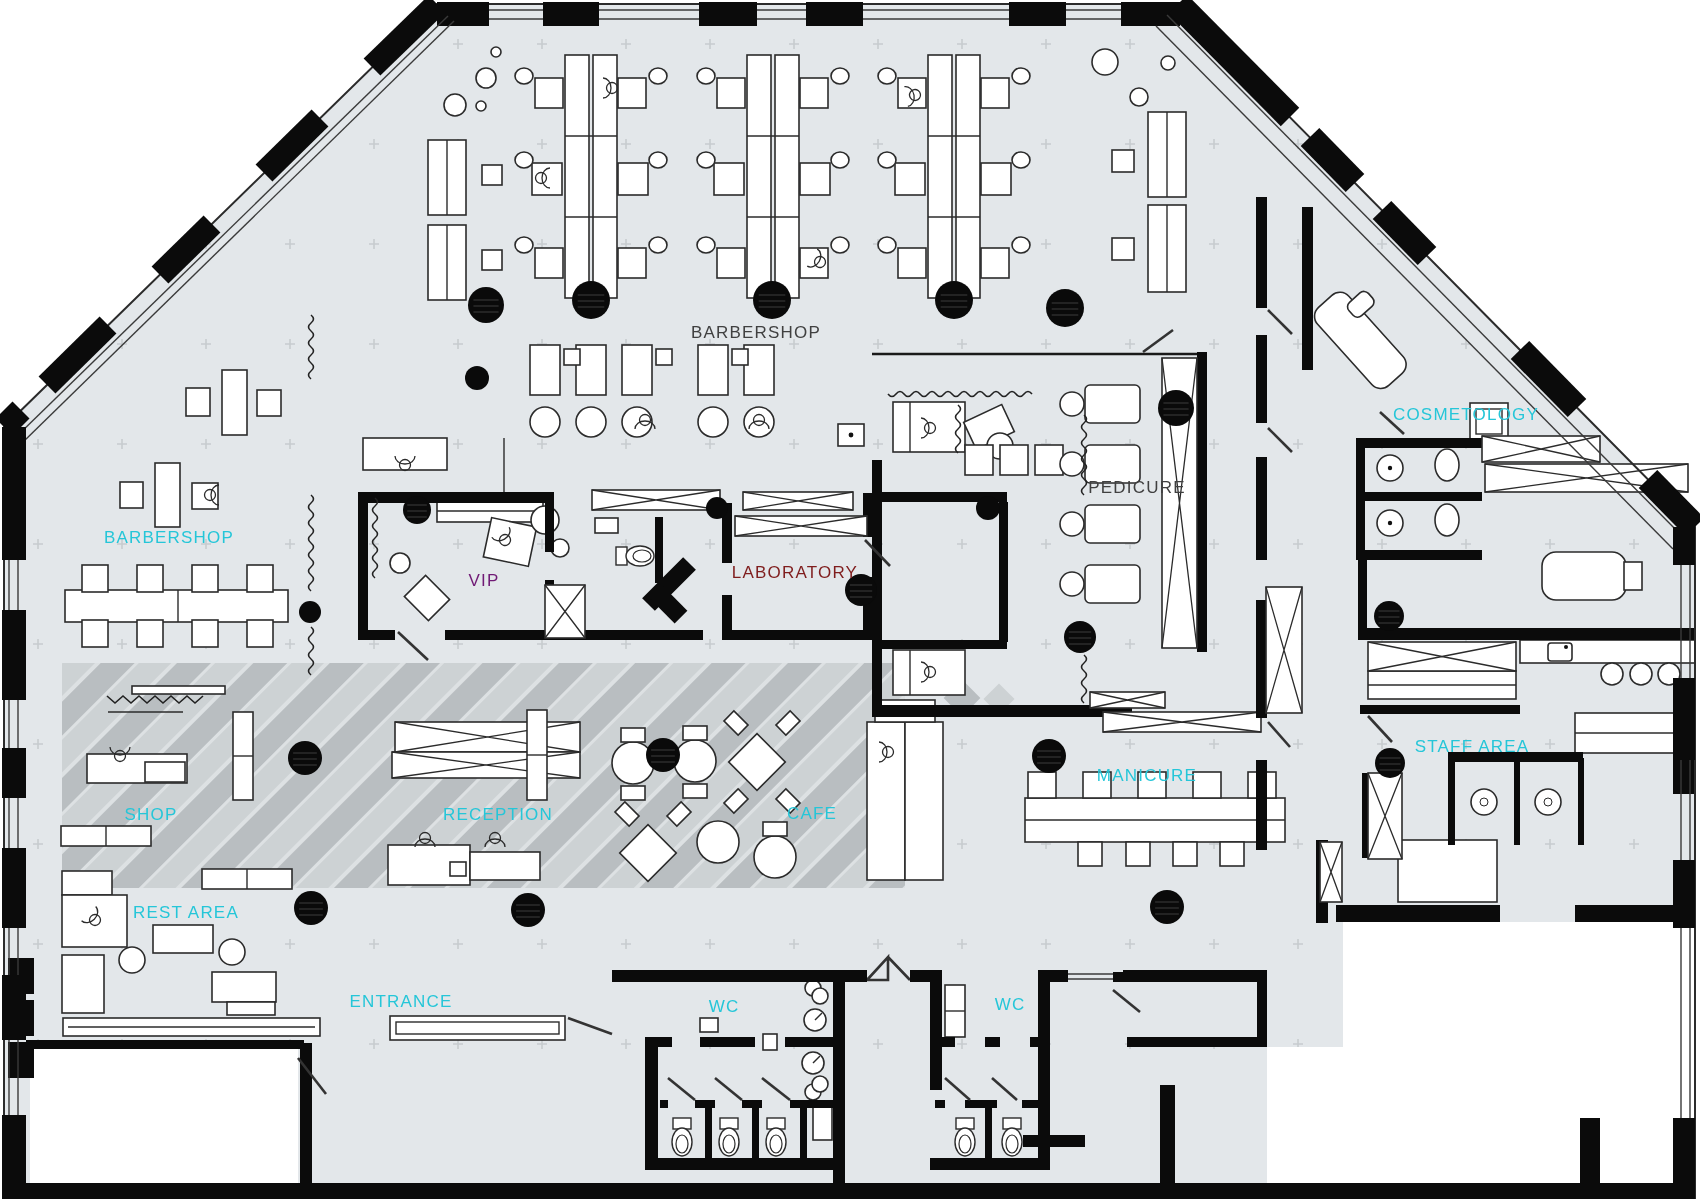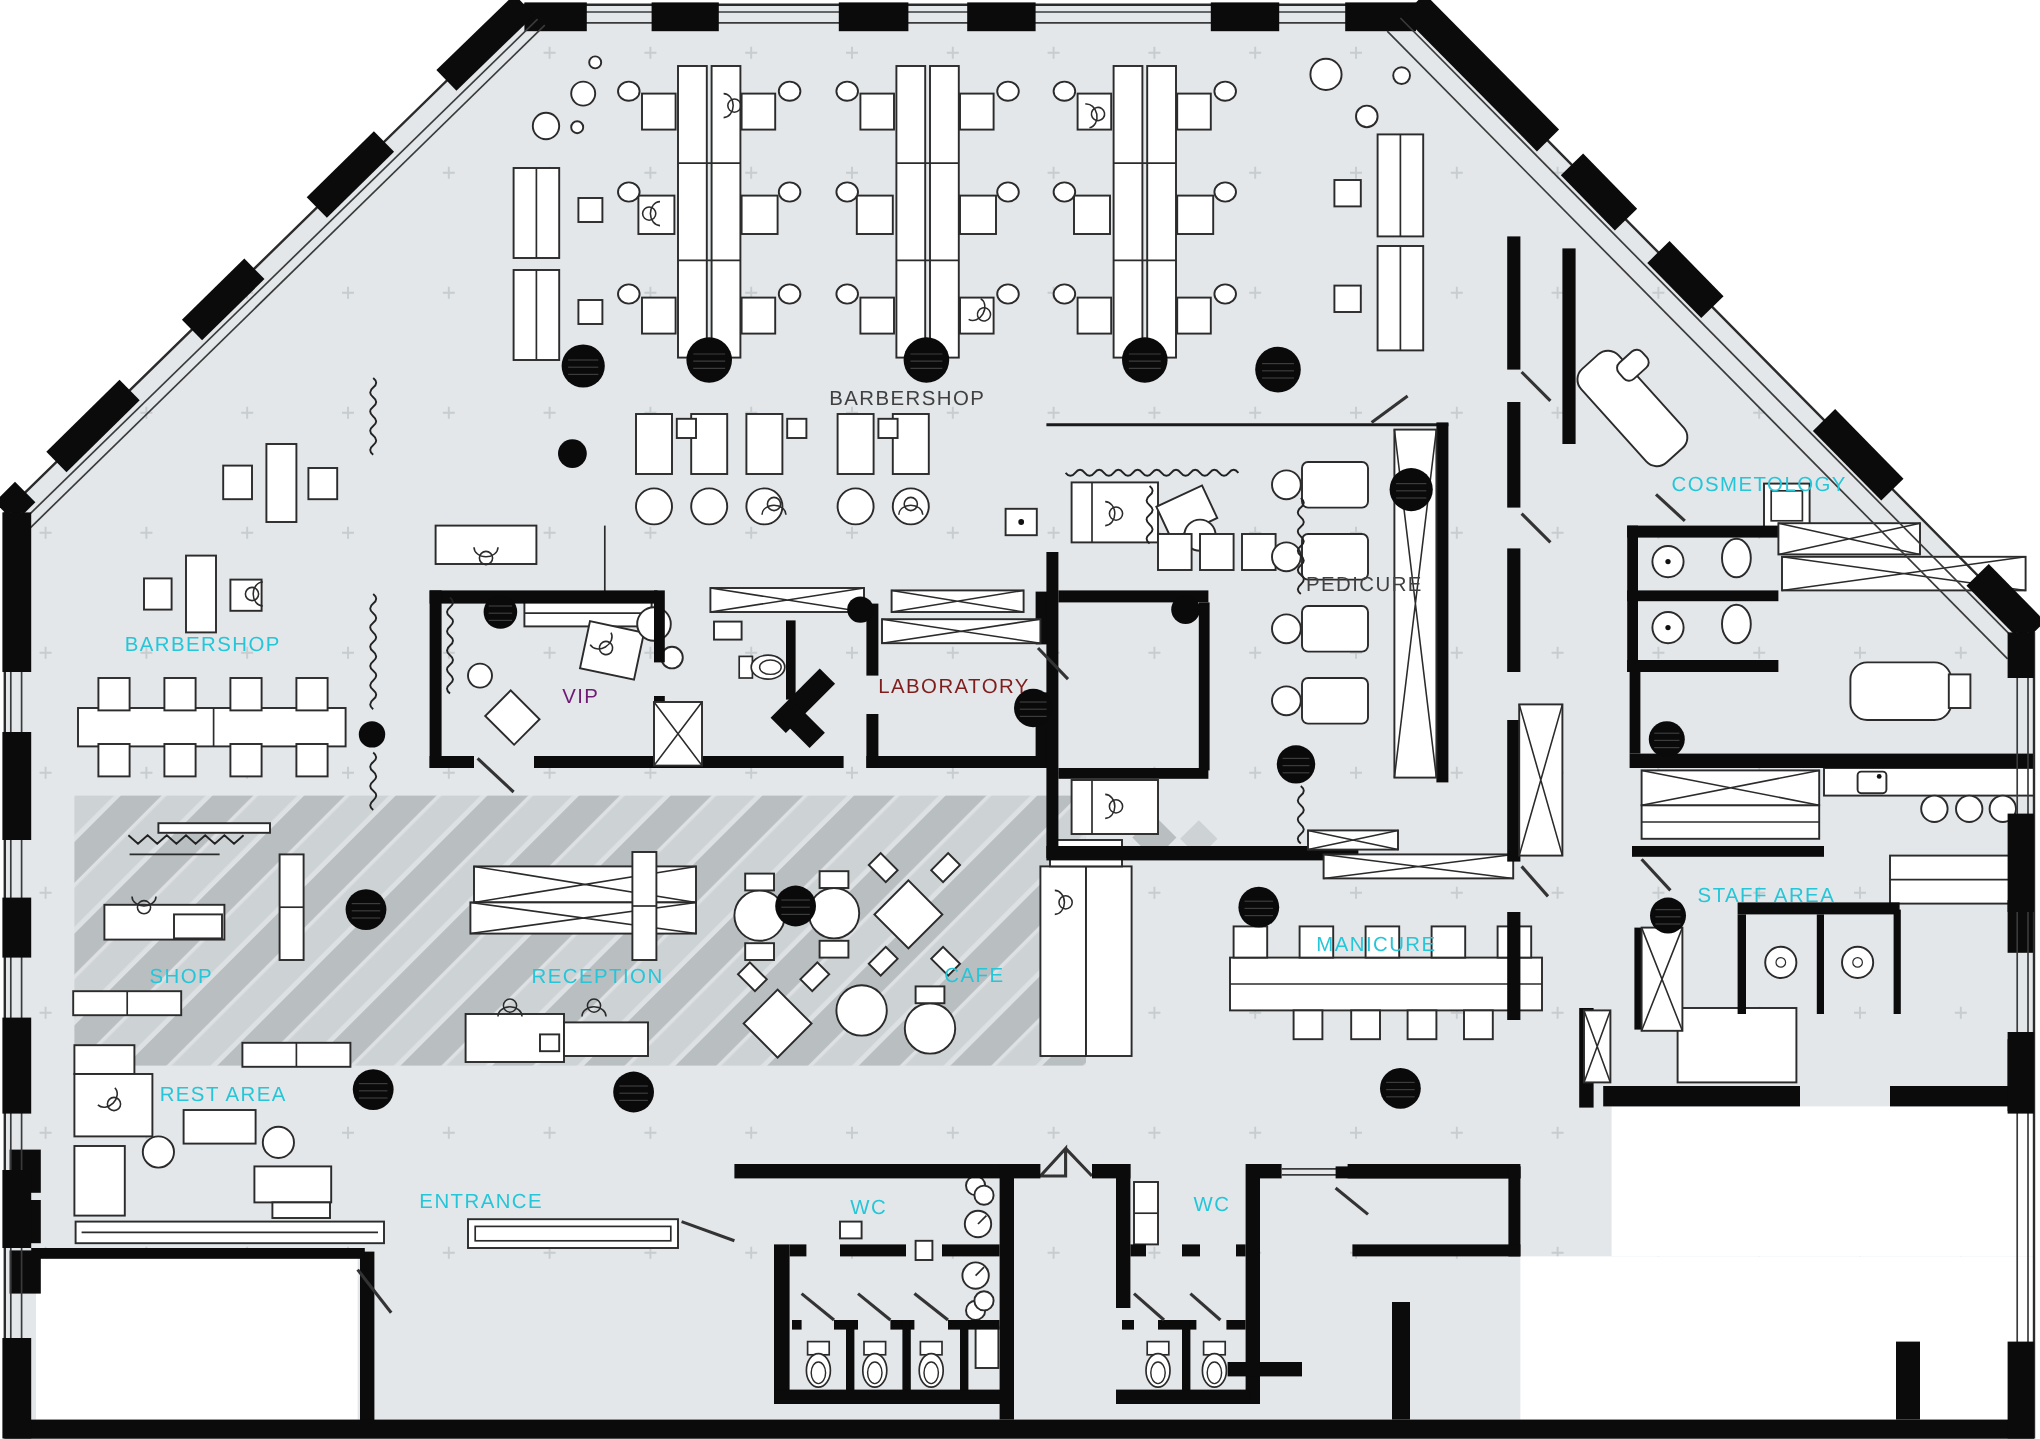--- a/index.html
+++ b/index.html
@@ -604,22 +604,22 @@
         <line x1="1379.5" x2="1400.5" y1="770" y2="770" stroke="#3c3c3c" stroke-width="1"></line>
       </g>
 </svg>
 
 <div id="labels-layer">
       <div class="room-label" style="left: 756px; top: 332px; color: #404040;">BARBERSHOP</div>
       <div class="room-label" style="left: 169px; top: 537px; color: rgb(37, 198, 216);">BARBERSHOP</div>
       <div class="room-label" style="left: 484px; top: 580px; color: #701a75;">VIP</div>
       <div class="room-label" style="left: 795px; top: 572px; color: #7f1d1d;">LABORATORY</div>
       <div class="room-label" style="left: 1137px; top: 487px; color: #404040;">PEDICURE</div>
-      <div class="room-label" style="left: 1466px; top: 404px; color: rgb(37, 198, 216);">COSMETOLOGY</div>
-      <div class="room-label" style="left: 1147px; top: 775px; color: rgb(37, 198, 216); margin-top: 12px;">MANICURE</div>
+      <div class="room-label" style="left: 1466px; top: 414px; color: rgb(37, 198, 216);">COSMETOLOGY</div>
+      <div class="room-label" style="left: 1147px; top: 775px; color: rgb(37, 198, 216);">MANICURE</div>
       <div class="room-label" style="left: 151px; top: 814px; color: rgb(37, 198, 216);">SHOP</div>
       <div class="room-label" style="left: 498px; top: 814px; color: rgb(37, 198, 216); text-align: right;">RECEPTION</div>
       <div class="room-label" style="left: 812px; top: 813px; color: rgb(37, 198, 216);">CAFE</div>
       <div class="room-label" style="left: 186px; top: 912px; color: rgb(37, 198, 216); text-align: right;">REST AREA</div>
       <div class="room-label" style="left: 401px; top: 1001px; color: rgb(37, 198, 216);">ENTRANCE</div>
       <div class="room-label" style="left: 724px; top: 1006px; color: rgb(37, 198, 216);">WC</div>
       <div class="room-label" style="left: 1010px; top: 1004px; color: rgb(37, 198, 216);">WC</div>
       <div class="room-label" style="left: 1472px; top: 746px; color: rgb(37, 198, 216); text-align: center;">STAFF AREA</div>
     </div>
 </div>

